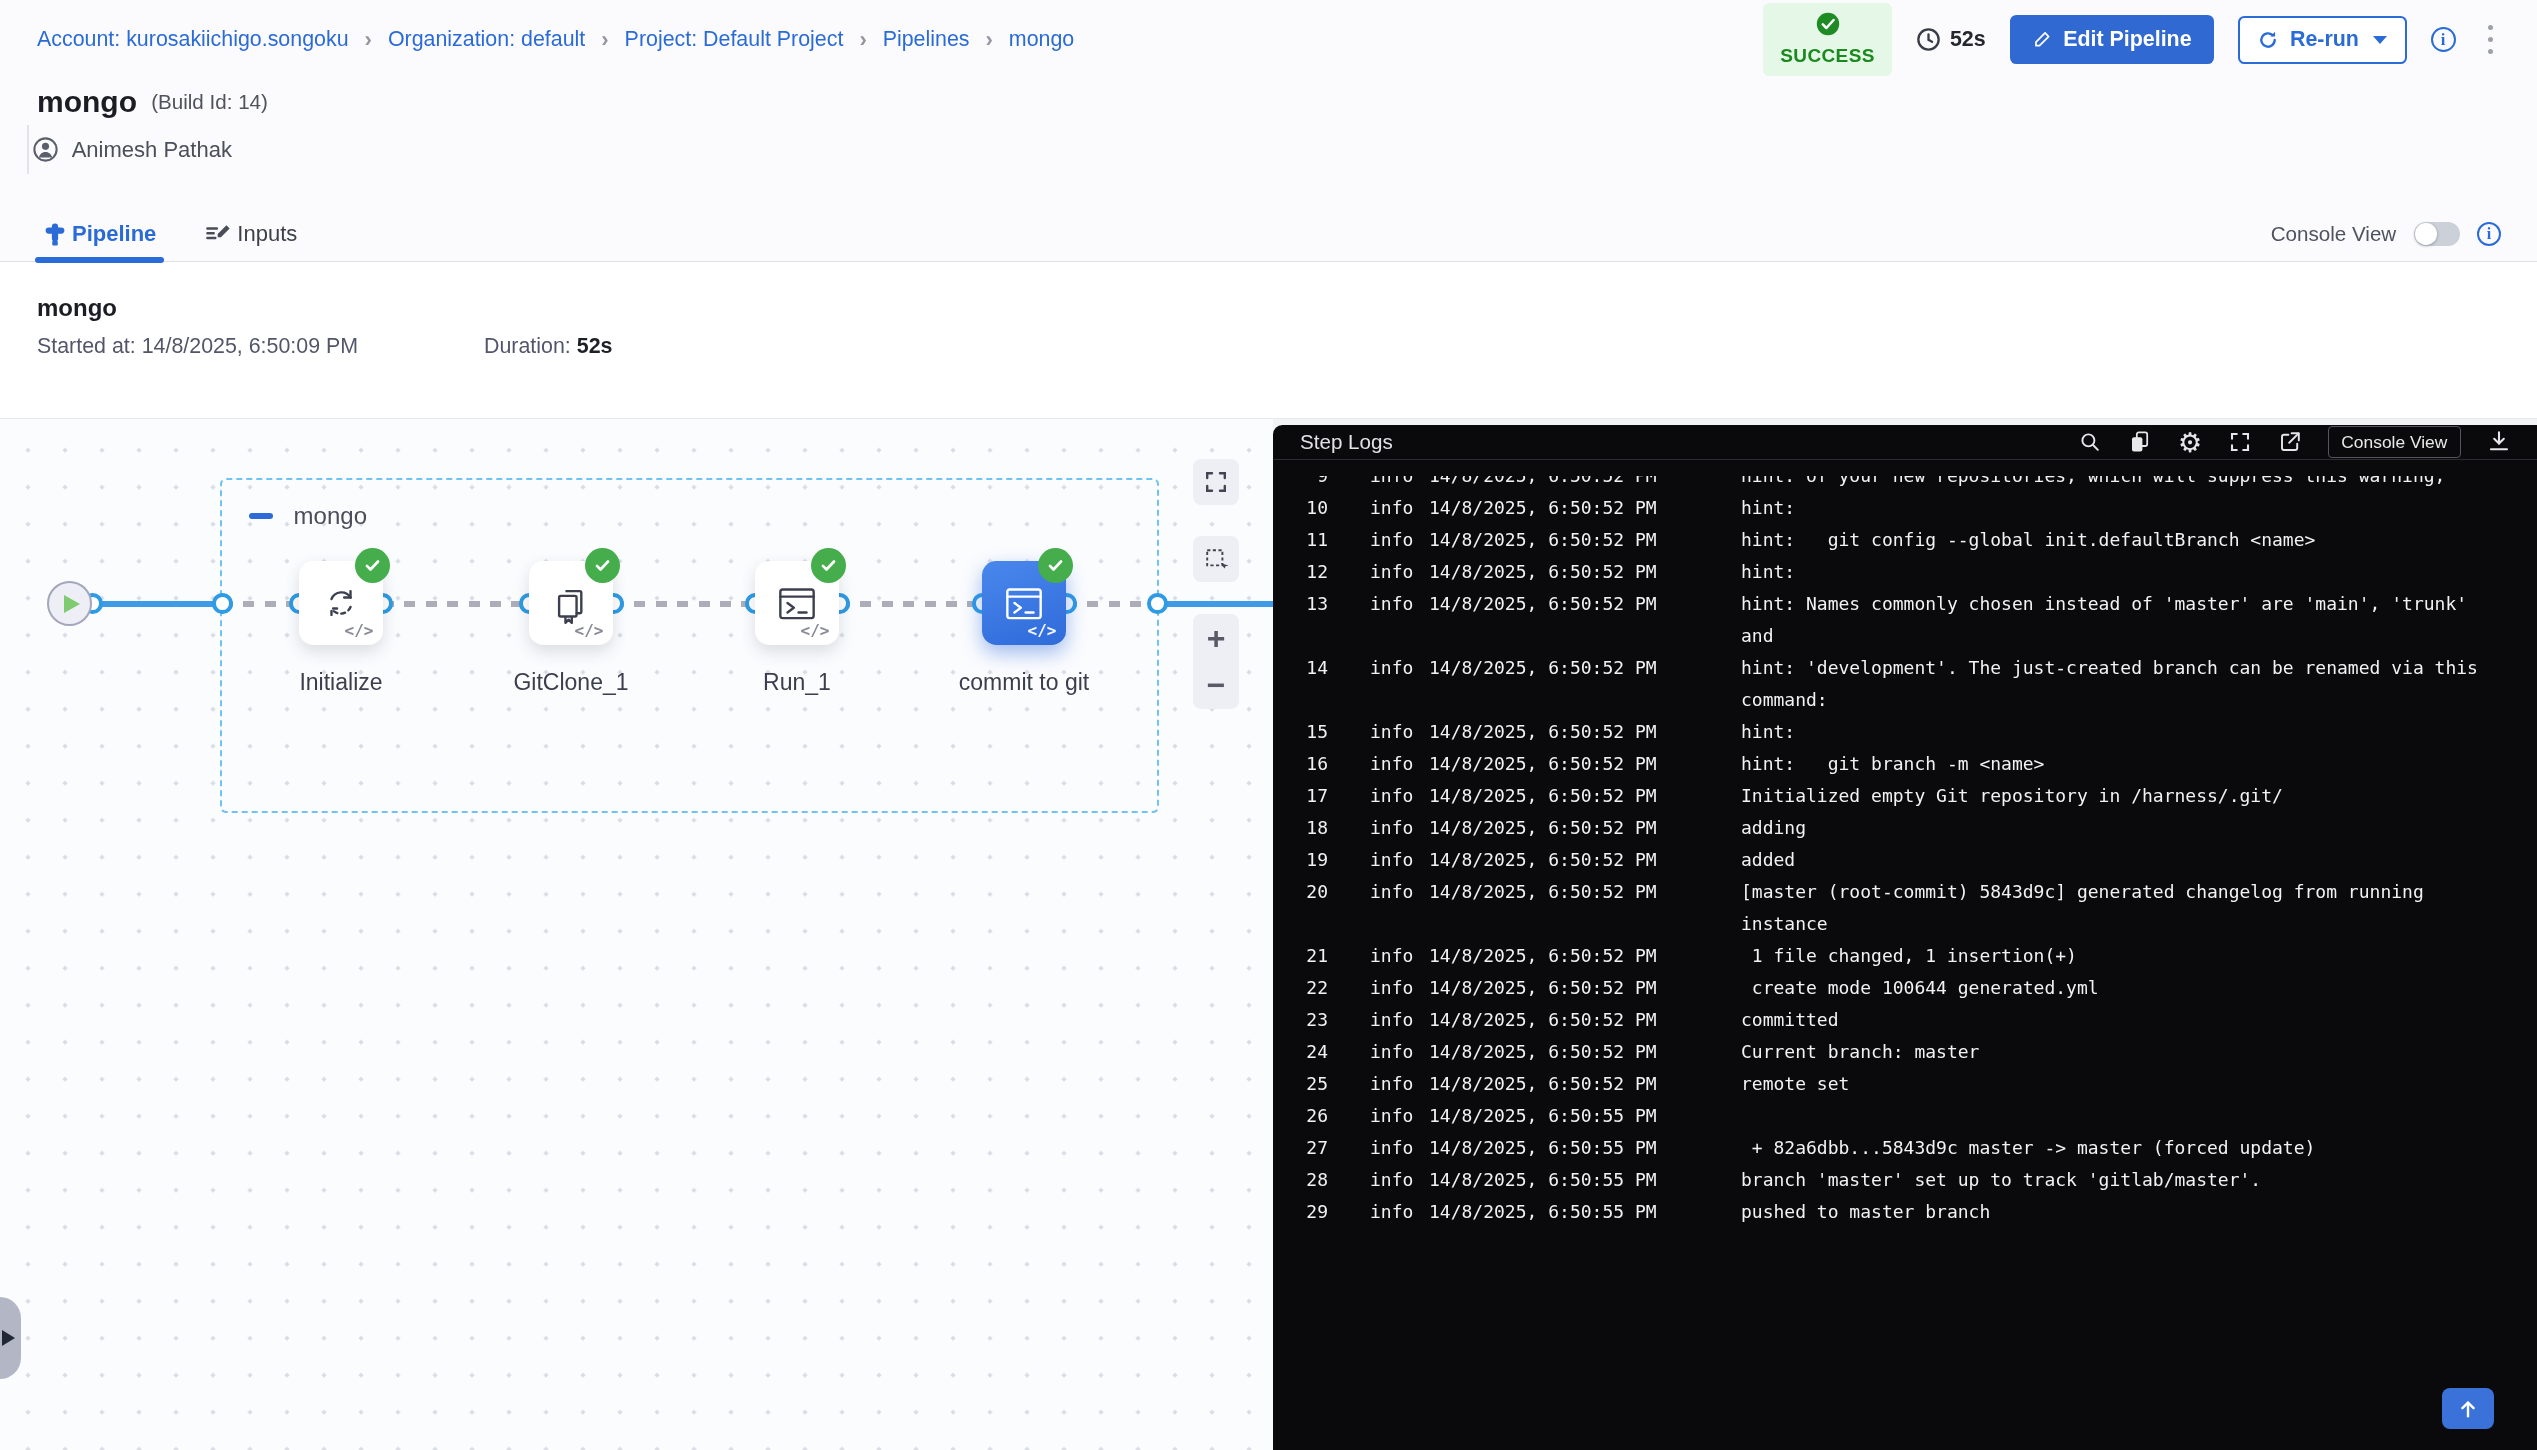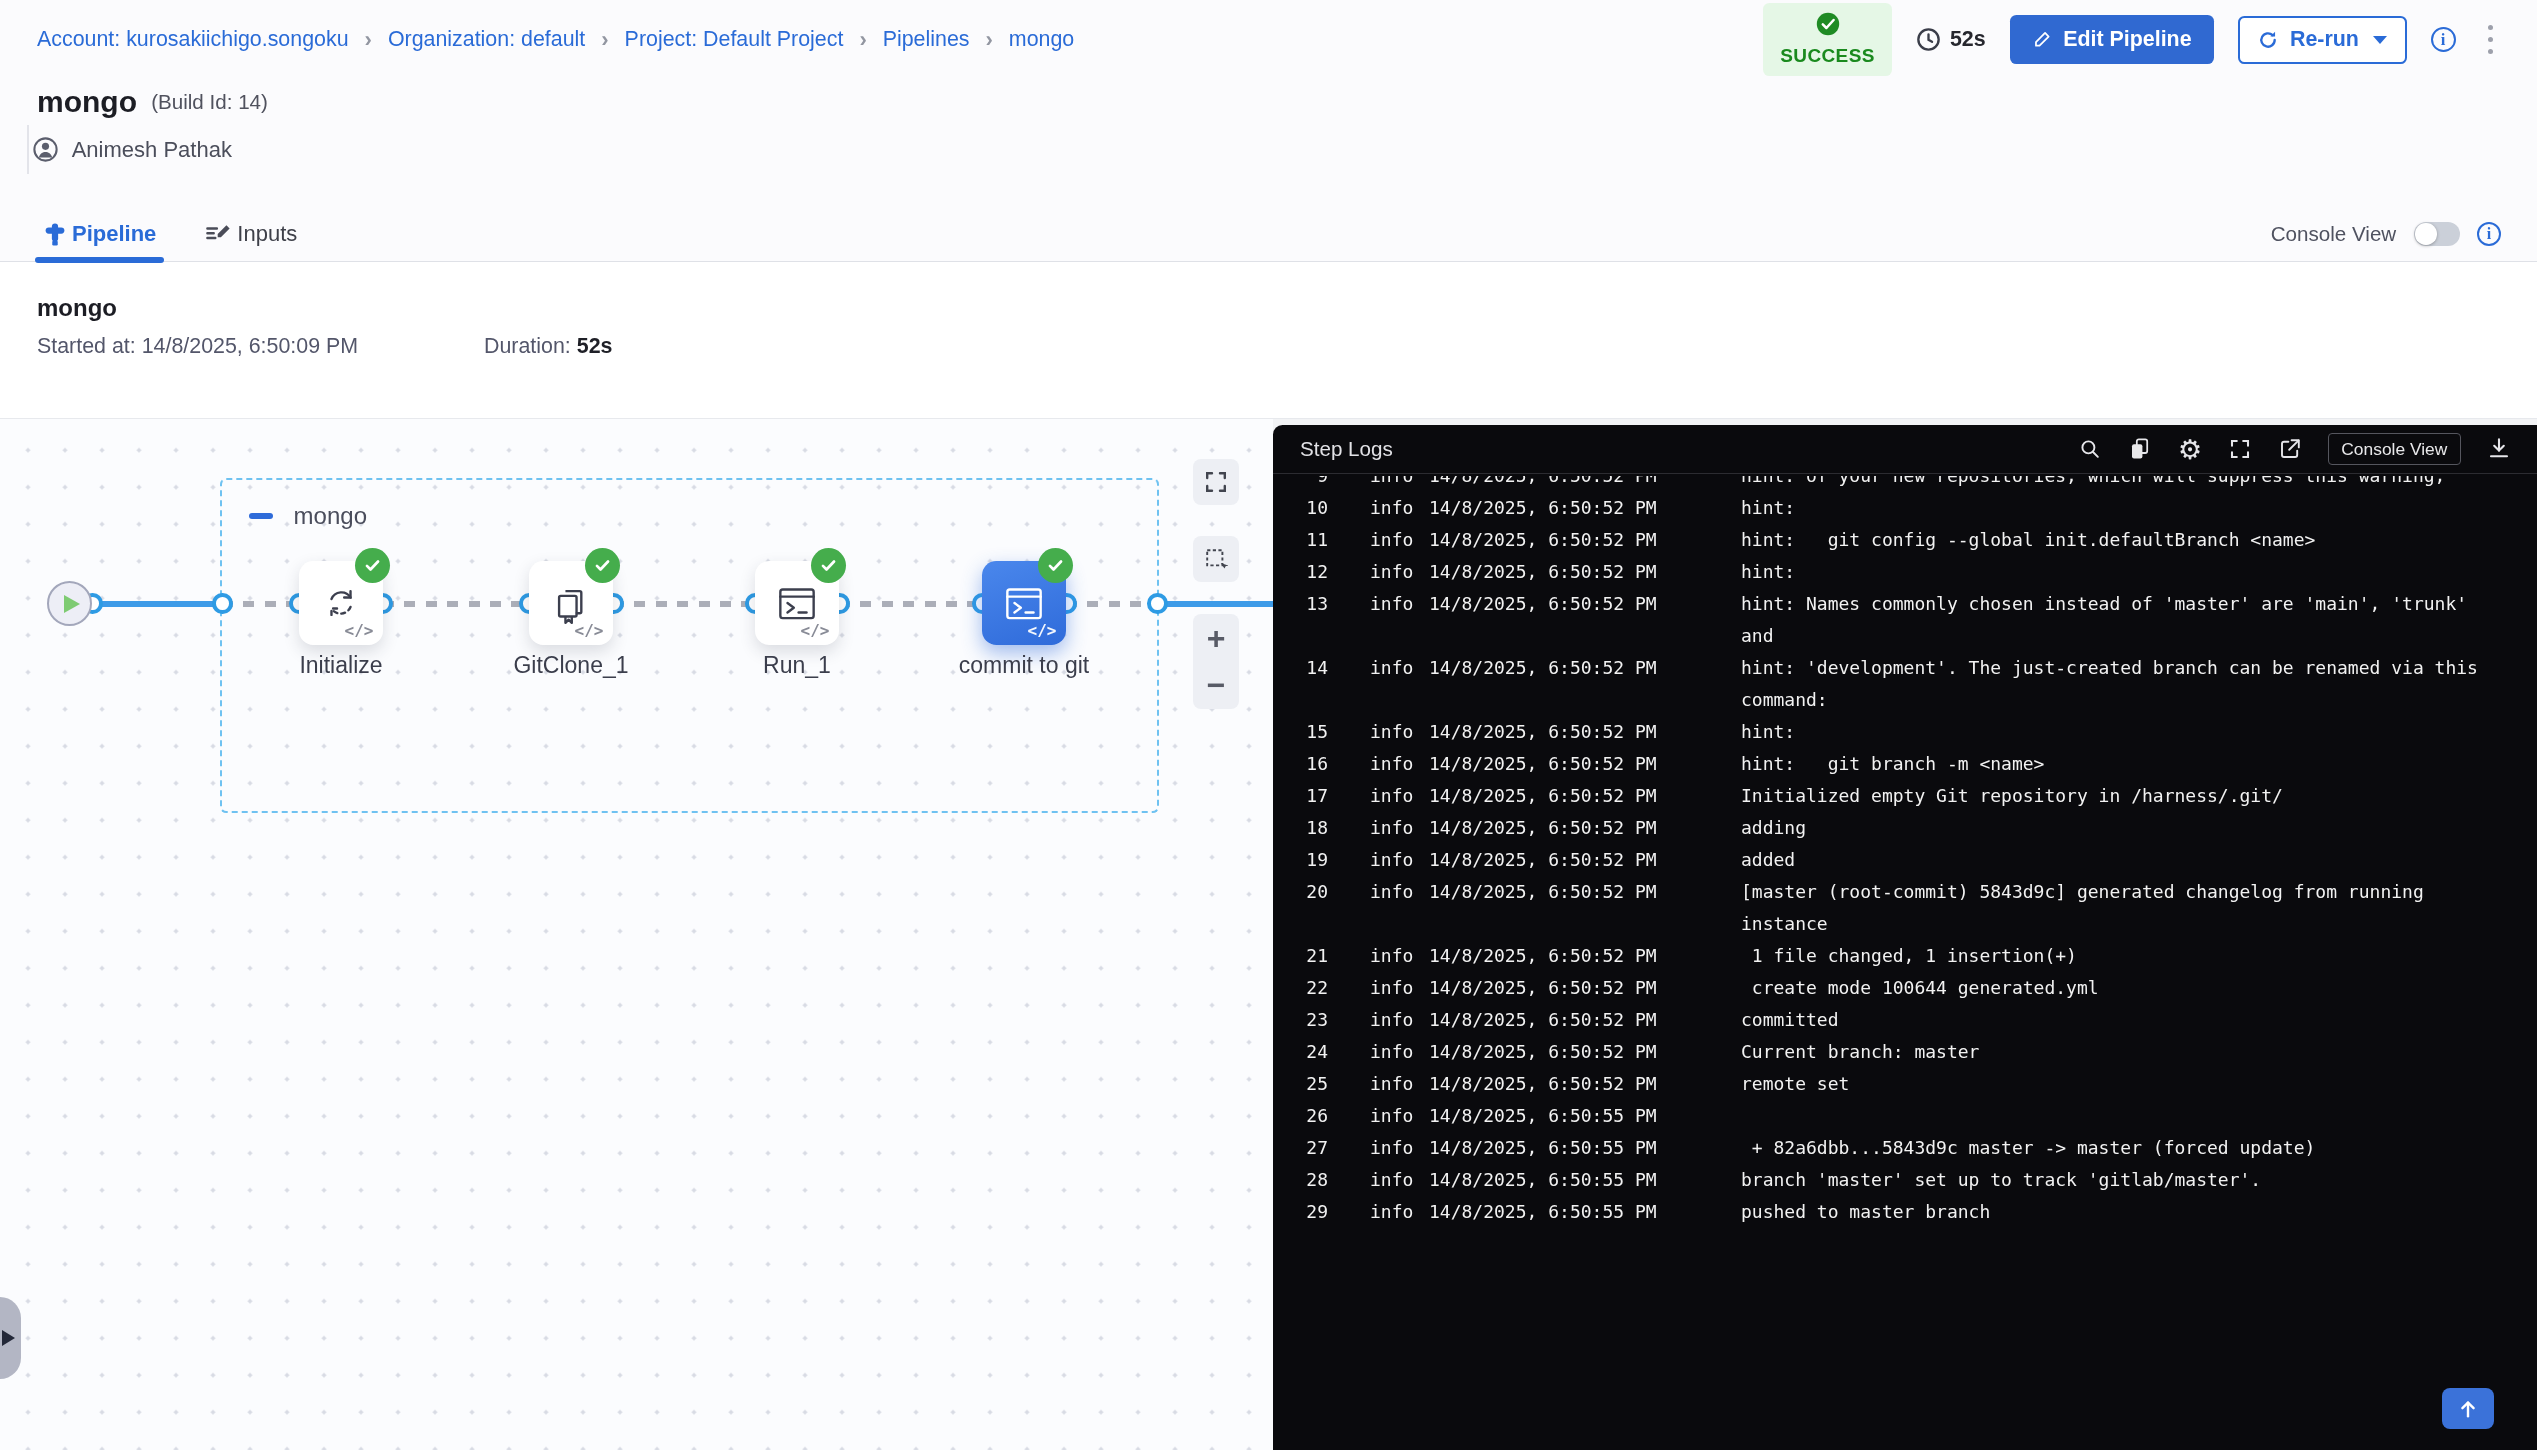--- a/index.html
+++ b/index.html
@@ -71,35 +71,35 @@
 
   .node { position:absolute; top:142px; width:84px; height:84px; background:#fff; border-radius:14.2px;
     box-shadow:0 6.3px 16px rgba(40,45,70,.15); cursor:pointer; color:#3C3F4E; }
   .node.selected { background:linear-gradient(160deg,#4A87EC,#2F6BDA); box-shadow:0 8px 20.6px rgba(47,107,218,.45); color:#fff; }
   .node .nodeicon { position:absolute; inset:0; display:flex; align-items:center; justify-content:center; }
   .node .badge { position:absolute; top:-13.4px; right:-7.1px; width:35px; height:35px; border-radius:50%;
     background:#45AD4C; display:flex; align-items:center; justify-content:center; }
   .node .code-mark { position:absolute; right:9.5px; bottom:4.7px; font-family:"DejaVu Sans Mono",monospace;
     font-size:16px; font-weight:bold; color:#888B96; }
   .node.selected .code-mark { color:rgba(255,255,255,.95); }
-  .nodelabel { position:absolute; top:233px; width:190px; text-align:center; font-size:23px; color:#3B3E4C; }
+  .nodelabel { position:absolute; top:250px; width:190px; text-align:center; font-size:23px; color:#3B3E4C; }
 
   .gbtn { position:absolute; left:1193px; width:46px; background:#EDEFF4; border-radius:8px;
     color:#42454F; display:flex; align-items:center; justify-content:center; cursor:pointer; }
   .gbtn.zoomgroup { flex-direction:column; justify-content:space-around; }
   .zoomglyph { font-size:32px; font-weight:bold; color:#585B66; line-height:1; cursor:pointer; }
 
   .expander { position:absolute; left:0; top:878px; width:21.4px; height:82px; background:#B3B6C4;
     border-radius:0 41px 41px 0; cursor:pointer; display:flex; align-items:center; }
   .expander .tri { width:0; height:0; border-top:8.7px solid transparent; border-bottom:8.7px solid transparent; border-left:13.4px solid #232838; margin-left:2.4px; }
 
   
   .logs { position:relative; flex:1; background:#F2F3F5; }
   .logpanel { position:absolute; left:0; right:0; top:6.3px; bottom:0; background:#0A0A0D; border-top-left-radius:9.5px; overflow:hidden; }
-  .loghead { height:49px; display:flex; align-items:center; padding:0 27px; border-bottom:1.6px solid #2C2C31; color:#E8E8EA; }
+  .loghead { height:35px; display:flex; align-items:center; padding:0 27px; border-bottom:1.6px solid #2C2C31; color:#E8E8EA; }
   .logtitle { font-size:20.6px; color:#E2E2E6; }
   .logicons { margin-left:auto; display:flex; align-items:center; gap:25px; }
   .licon { width:25px; height:25px; display:flex; align-items:center; justify-content:center; color:#E6E6EA; cursor:pointer; }
   .gear-glyph { font-family:"DejaVu Sans",sans-serif; font-size:27px; color:#E6E6EA; line-height:1; }
   .cv-btn { border:1.6px solid #55565E; border-radius:4px; padding:4.7px 12.7px; font-size:17.4px; color:#E8E8EA; cursor:pointer; }
 
   .logbody { position:absolute; top:51px; left:0; right:0; bottom:0; overflow:hidden;
     font-family:"DejaVu Sans Mono",monospace; font-size:18px; color:#F2F2F2; }
   .logline { position:relative; height:32px; line-height:32px; white-space:pre; }
   .logline.clipped { margin-top:-16px; }

